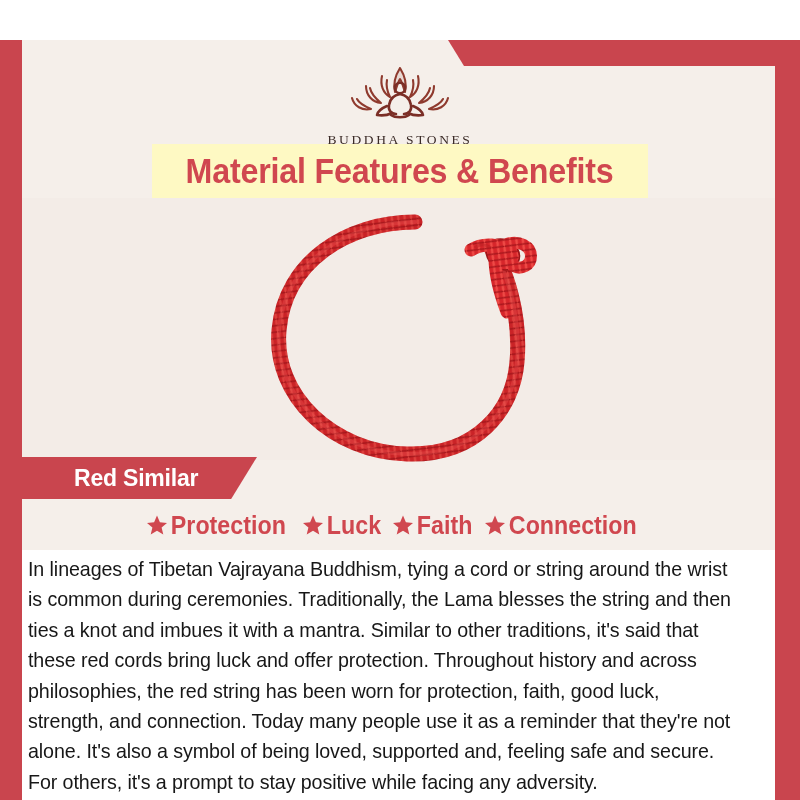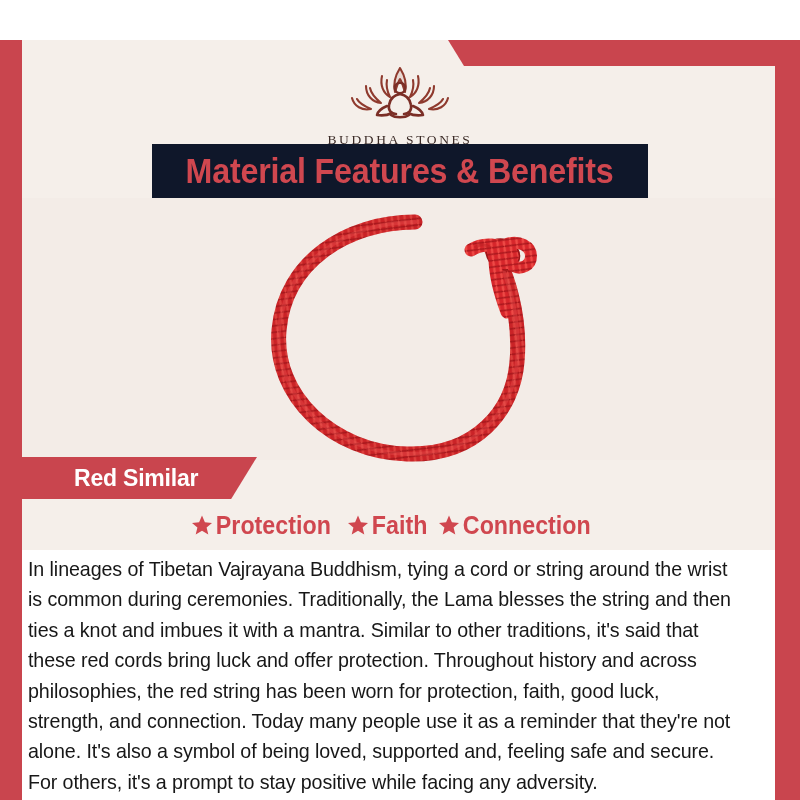--- a/index.html
+++ b/index.html
@@ -71,21 +71,21 @@
     letter-spacing: 2.6px;
     color: #3a2a26;
     font-weight: 400;
   }
 
   
   .title-banner {
     position: absolute;
     left: 152px; top: 104px;
     width: 496px; height: 54px;
-    background: #0f172a;
+    background: #fef9c3;
     z-index: 3;
     display: flex;
     align-items: center;
     justify-content: center;
   }
   .title-text {
     font-size: 35px;
     font-weight: bold;
     color: #d0474f;
     font-family: "Liberation Sans Narrow", "Liberation Sans", sans-serif;
@@ -268,20 +268,26 @@
 
   <div class="benefits">
 
     <div class="benefit">
       <svg class="star-icon" viewBox="0 0 24 24">
         <path d="M12 2.6 L14.9 9.2 L22 9.9 L16.6 14.5 L18.3 21.4 L12 17.7 L5.7 21.4 L7.4 14.5 L2 9.9 L9.1 9.2 Z" fill="#d0474f"></path>
       </svg>
       <span class="benefit-label">Protection</span>
     </div>
 
+    <div class="benefit">
+      <svg class="star-icon" viewBox="0 0 24 24">
+        <path d="M12 2.6 L14.9 9.2 L22 9.9 L16.6 14.5 L18.3 21.4 L12 17.7 L5.7 21.4 L7.4 14.5 L2 9.9 L9.1 9.2 Z" fill="#d0474f"></path>
+      </svg>
+      <span class="benefit-label">Luck</span>
+    </div>
 
     <div class="benefit">
       <svg class="star-icon" viewBox="0 0 24 24">
         <path d="M12 2.6 L14.9 9.2 L22 9.9 L16.6 14.5 L18.3 21.4 L12 17.7 L5.7 21.4 L7.4 14.5 L2 9.9 L9.1 9.2 Z" fill="#d0474f"></path>
       </svg>
       <span class="benefit-label">Faith</span>
     </div>
 
 
     <div class="benefit">

